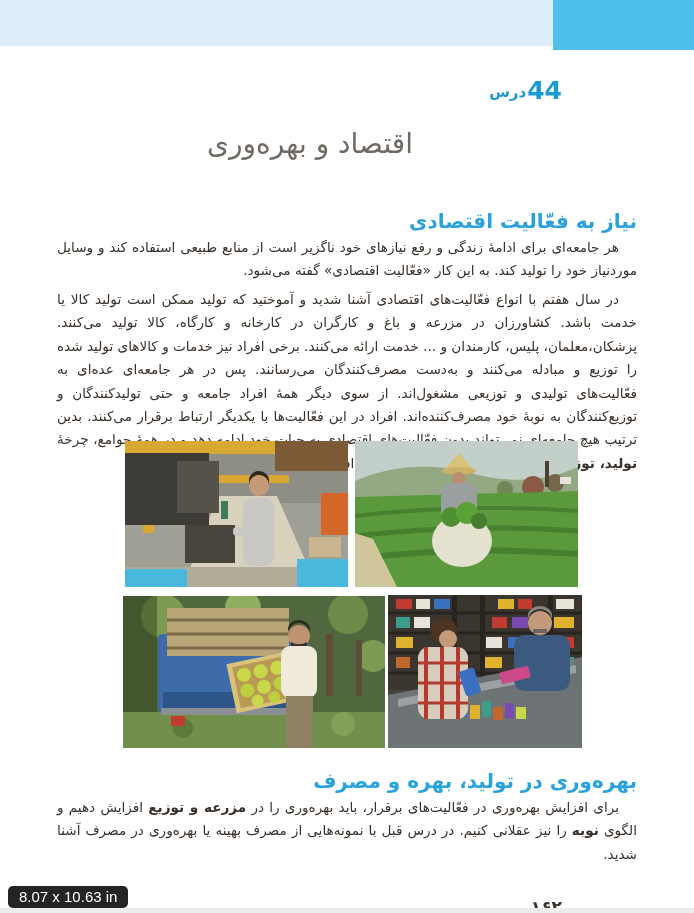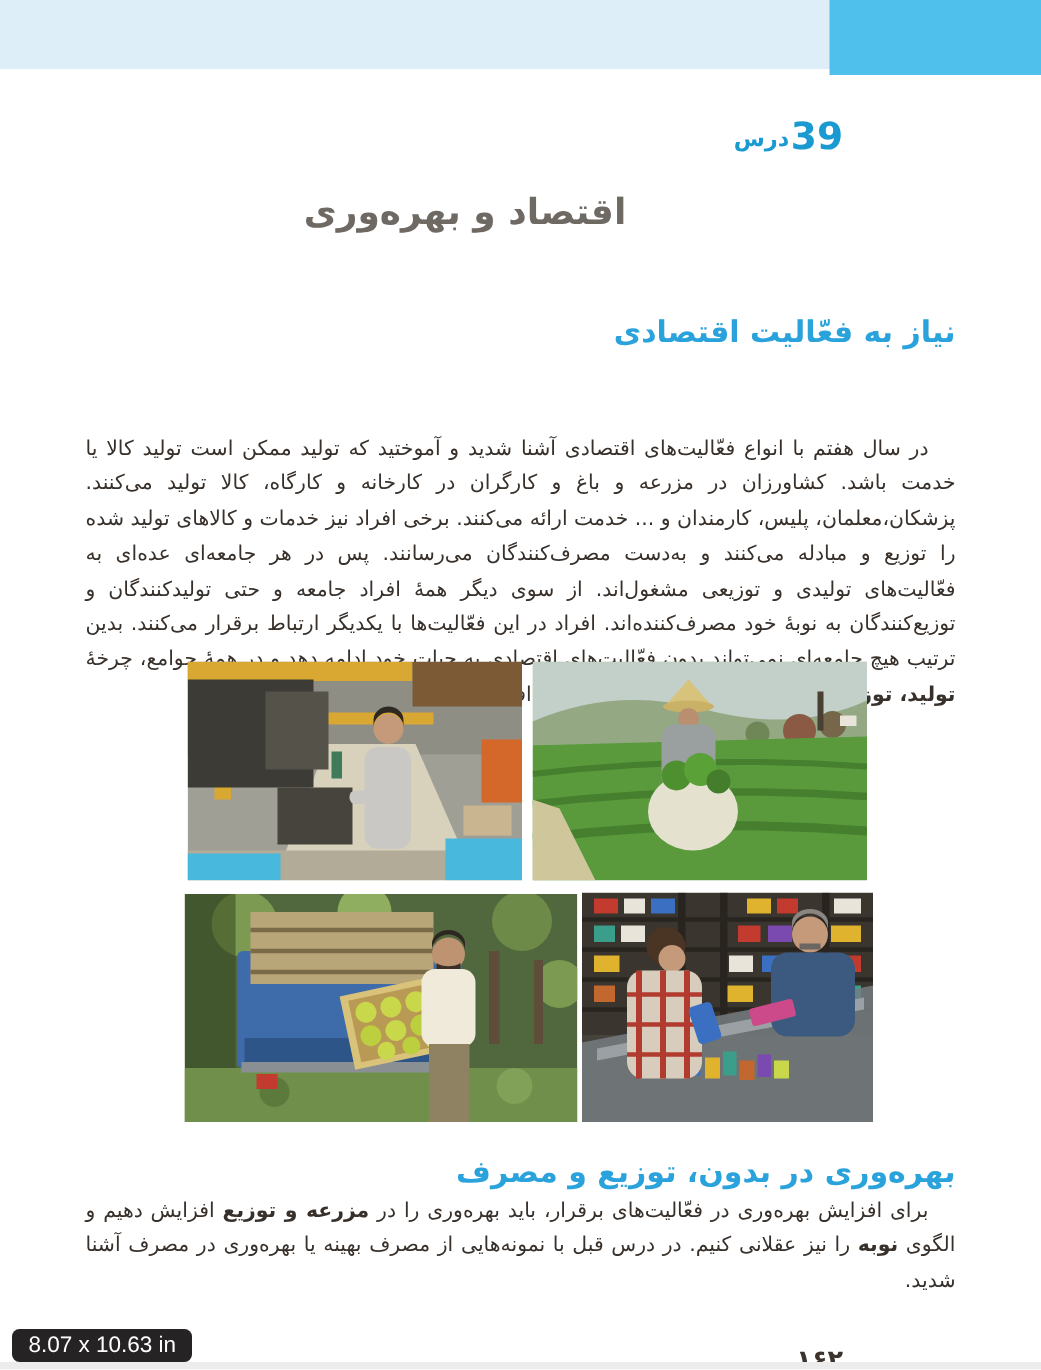--- a/index.html
+++ b/index.html
@@ -15,21 +15,21 @@
 
   .lesson-badge{
     position:absolute;right:58px;top:78px;display:flex;align-items:flex-end;gap:1px;
     color:var(--lesson);direction:ltr;
   }
   .lesson-label{font-size:15px;font-weight:bold;margin-bottom:2px;}
   .lesson-number{font-size:25px;font-weight:bold;line-height:1;}
 
   .page-title{
     position:absolute;left:0;right:0;top:127px;text-align:center;
-    font-size:24px;font-weight:bold;color:var(--title);direction:rtl;
+    font-size:28px;font-weight:normal;color:var(--title);direction:rtl;
   }
 
   .rtl-block{direction:rtl;text-align:justify;color:var(--body);}
   .sec-heading{
     position:absolute;left:57px;width:580px;direction:rtl;text-align:right;
     font-size:20px;font-weight:bold;color:var(--heading);
   }
   .sec1-heading{top:209px;}
   .sec2-heading{top:769px;}
 
@@ -63,27 +63,28 @@
 </head>
 <body>
 
 <div class="page">
 
   <div class="band"></div>
   <div class="accent-square"></div>
 
   <div class="lesson-badge">
     <span class="lesson-label">درس</span>
-    <span class="lesson-number">39</span>
+    <span class="lesson-number">44</span>
   </div>
 
   <div class="page-title">اقتصاد و بهره‌وری</div>
 
   <div class="sec-heading sec1-heading">نیاز به فعّالیت اقتصادی</div>
 
+  <div class="para para-indent para1 rtl-block"><span>هر جامعه‌ای برای ادامهٔ زندگی و رفع نیازهای خود ناگزیر است از منابع طبیعی استفاده کند و وسایل موردنیاز خود را تولید کند. به این کار «فعّالیت اقتصادی» گفته می‌شود.</span></div>
   <div class="para para-indent para2 rtl-block"><span>در سال هفتم با انواع فعّالیت‌های اقتصادی آشنا شدید و آموختید که تولید ممکن است تولید کالا یا خدمت باشد. کشاورزان در مزرعه و باغ و کارگران در کارخانه و کارگاه، کالا تولید می‌کنند. پزشکان،معلمان، پلیس، کارمندان و ... خدمت ارائه می‌کنند. برخی افراد نیز خدمات و کالاهای تولید شده را توزیع و مبادله می‌کنند و به‌دست مصرف‌کنندگان می‌رسانند. پس در هر جامعه‌ای عده‌ای به فعّالیت‌های تولیدی و توزیعی مشغول‌اند. از سوی دیگر همهٔ افراد جامعه و حتی تولیدکنندگان و توزیع‌کنندگان به نوبهٔ خود مصرف‌کننده‌اند. افراد در این فعّالیت‌ها با یکدیگر ارتباط برقرار می‌کنند. بدین ترتیب هیچ جامعه‌ای نمی‌تواند بدون فعّالیت‌های اقتصادی به حیات خود ادامه دهد و در همهٔ جوامع، چرخهٔ </span><b>تولید، توزیع و مصرف</b><span> وجود دارد و همواره بین افراد روابط اقتصادی برقرار می‌شود.</span></div>
 
   <div>
 
     <div class="photo photo-factory">
       <svg viewBox="0 0 223 146" preserveAspectRatio="none">
         <rect width="223" height="146" fill="#a09f96"></rect>
         <rect y="0" width="223" height="62" fill="#8f8e85"></rect>
         <polygon points="58,146 93,55 152,55 192,146" fill="#d8d2bc"></polygon>
         <rect y="126" width="223" height="20" fill="#b2ab97"></rect>
@@ -227,20 +228,20 @@
         <circle cx="152" cy="28" r="12" fill="#c59a7b"></circle>
         <path d="M140,26 a12,12 0 0 1 24,0 l0,-6 a12,9 0 0 0 -24,0 z" fill="#8a8580"></path>
         <rect x="145" y="34" width="14" height="4" fill="#6b6661"></rect>
         <rect x="126" y="40" width="56" height="56" rx="11" fill="#3c5a80"></rect>
         <rect x="112" y="74" width="30" height="12" rx="2" fill="#cc4a8a" transform="rotate(-14 127 80)"></rect>
       </svg>
     </div>
 
   </div>
 
-  <div class="sec-heading sec2-heading">بهره‌وری در بدون، توزیع و مصرف</div>
+  <div class="sec-heading sec2-heading">بهره‌وری در تولید، بهره و مصرف</div>
   <div class="para para-indent para3 rtl-block"><span>برای افزایش بهره‌وری در فعّالیت‌های برقرار، باید بهره‌وری را در </span><b>مزرعه و توزیع</b><span> افزایش دهیم و الگوی </span><b>نوبه</b><span> را نیز عقلانی کنیم. در درس قبل با نمونه‌هایی از مصرف بهینه یا بهره‌وری در مصرف آشنا شدید.</span></div>
 
   <div class="page-number">۱۶۲</div>
   <div class="size-badge">8.07 x 10.63 in</div>
   <div class="bottom-strip"></div>
 
 </div>
 
 </body></html>

